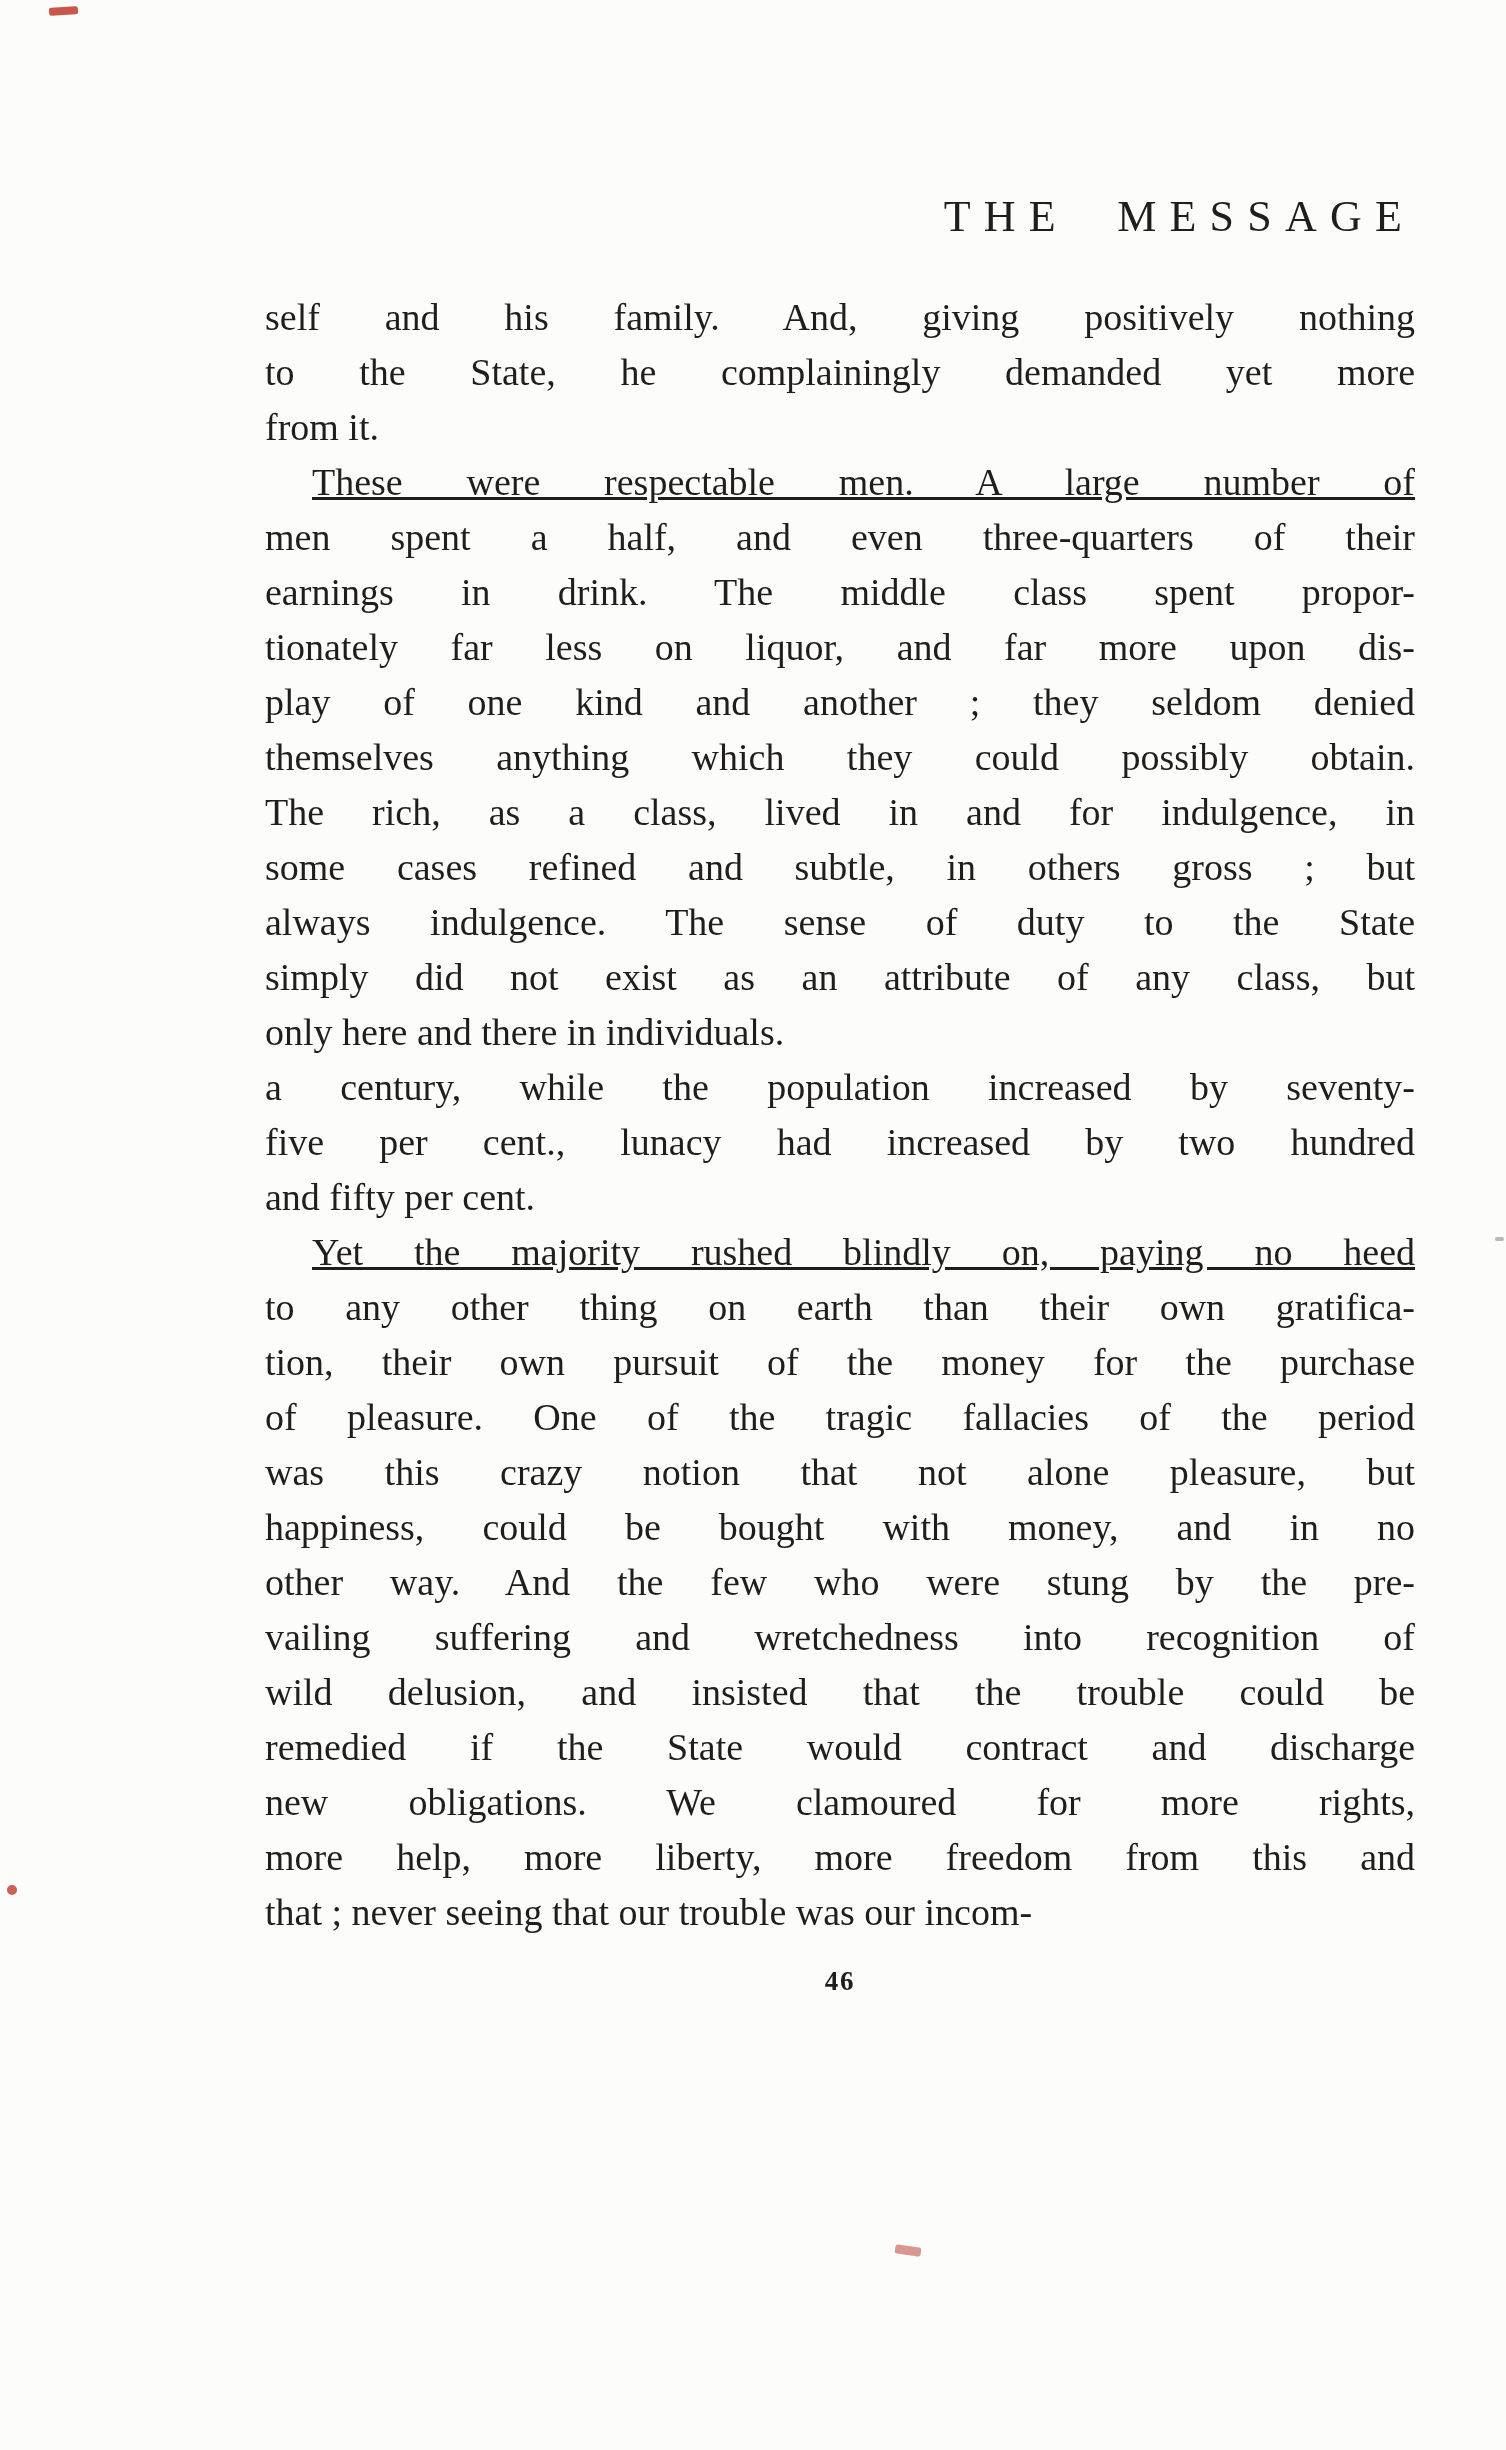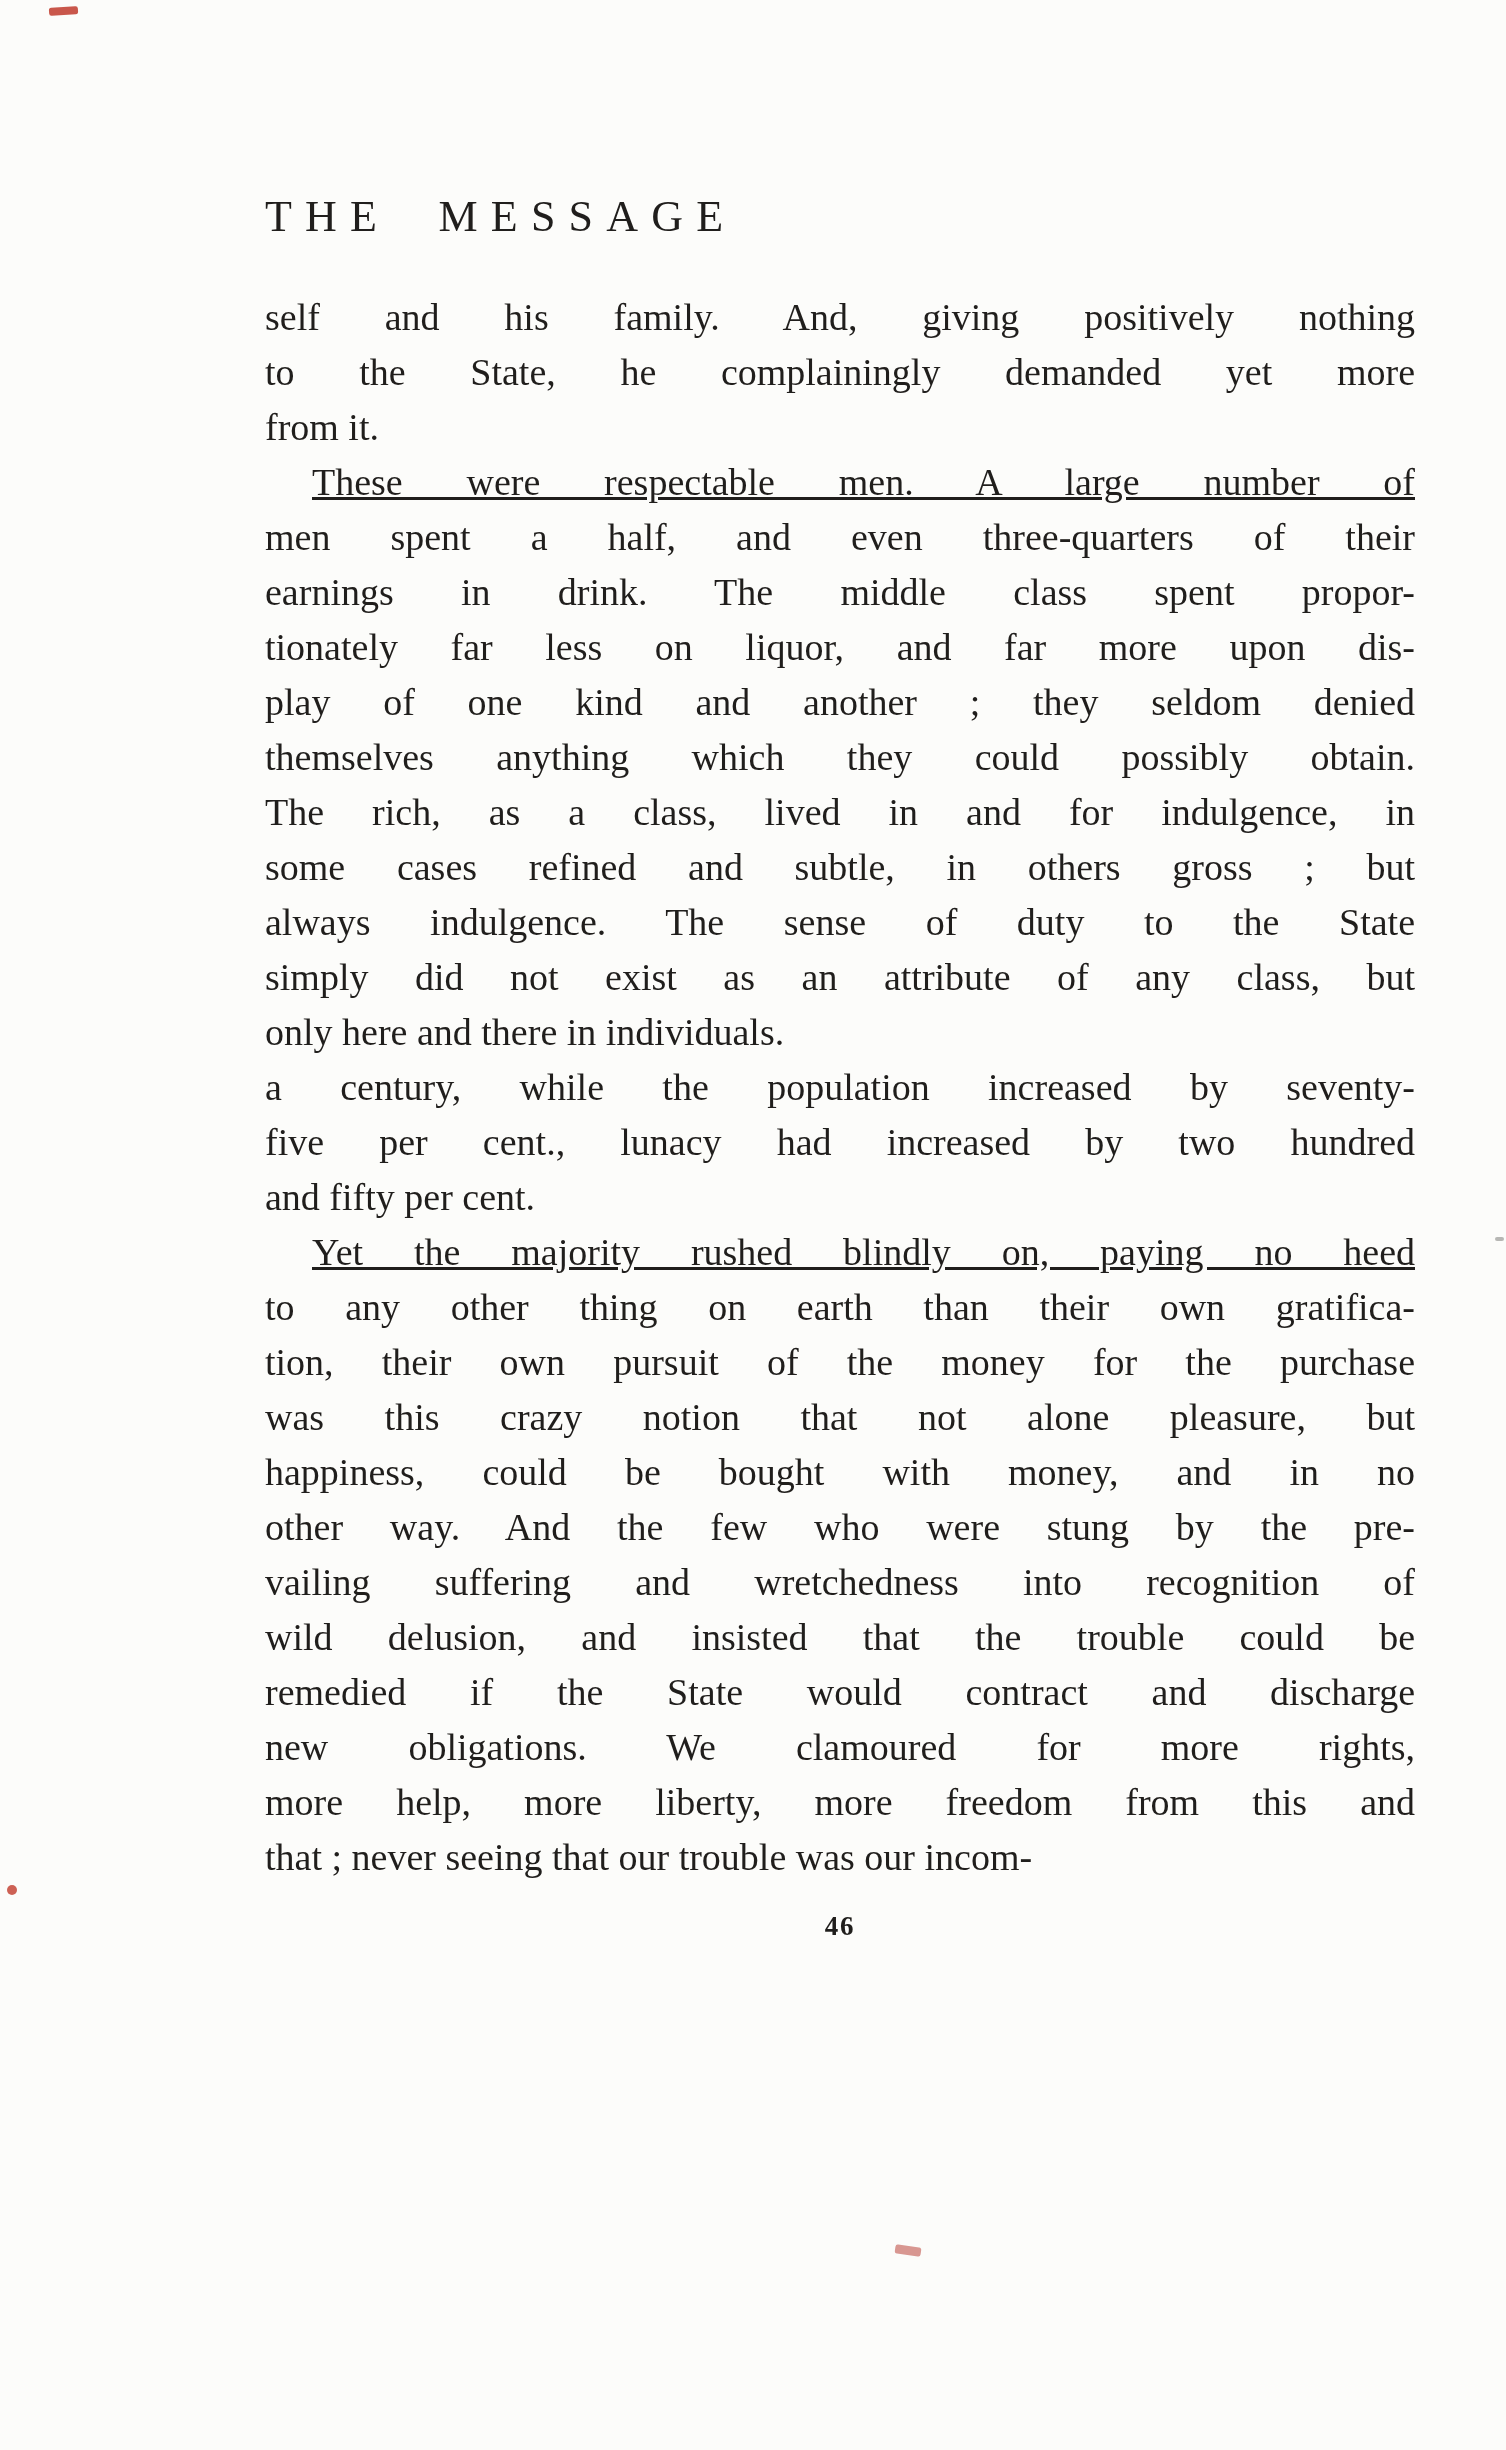--- a/index.html
+++ b/index.html
@@ -20,21 +20,21 @@
     inset: 0;
     background: #fcfcfa;
   }
   .column {
     position: absolute;
     left: 265px;
     top: 191px;
     width: 1150px;
   }
   .title {
-    text-align: left;
+    text-align: right;
     font-size: 44px;
     letter-spacing: 0.30em;
     word-spacing: 0.55em;
     margin-bottom: 48px;
     font-weight: 500;
     white-space: nowrap;
   }
   .body-text {
     font-size: 38px;
     line-height: 55px;
@@ -119,20 +119,21 @@
         <div class="line">some cases refined and subtle, in others gross ; but</div>
         <div class="line">always indulgence.  The sense of duty to the State</div>
         <div class="line">simply did not exist as an attribute of any class, but</div>
         <div class="line last">only here and there in individuals.</div>
         <div class="line">a century, while the population increased by seventy-</div>
         <div class="line">five per cent., lunacy had increased by two hundred</div>
         <div class="line last">and fifty per cent.</div>
         <div class="line indent">Yet the majority rushed blindly on, paying no heed</div>
         <div class="line">to any other thing on earth than their own gratifica-</div>
         <div class="line">tion, their own pursuit of the money for the purchase</div>
+        <div class="line">of pleasure.  One of the tragic fallacies of the period</div>
         <div class="line">was this crazy notion that not alone pleasure, but</div>
         <div class="line">happiness, could be bought with money, and in no</div>
         <div class="line">other way.  And the few who were stung by the pre-</div>
         <div class="line">vailing suffering and wretchedness into recognition of</div>
         <div class="line">wild delusion, and insisted that the trouble could be</div>
         <div class="line">remedied if the State would contract and discharge</div>
         <div class="line">new obligations.  We clamoured for more rights,</div>
         <div class="line">more help, more liberty, more freedom from this and</div>
         <div class="line last">that ; never seeing that our trouble was our incom-</div>
       </div>

